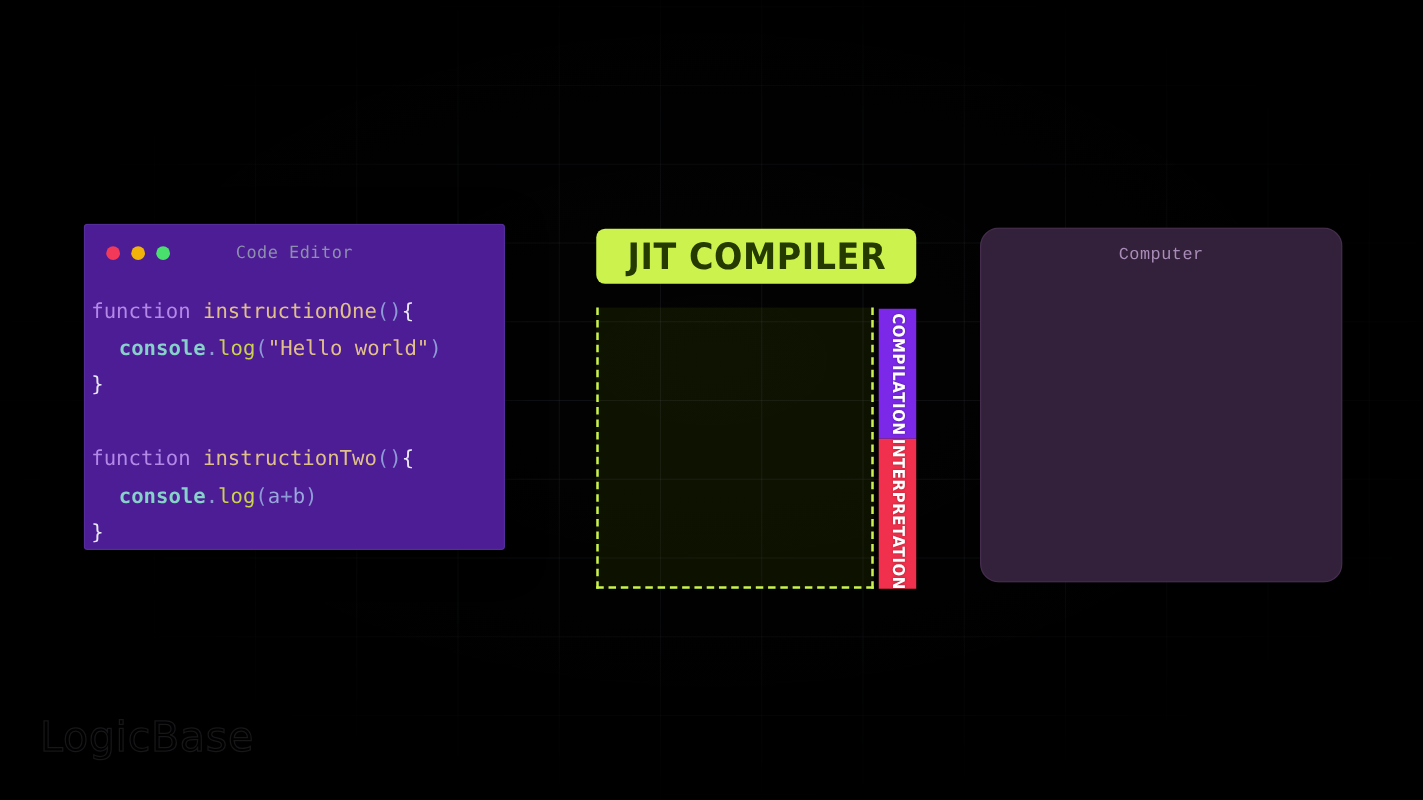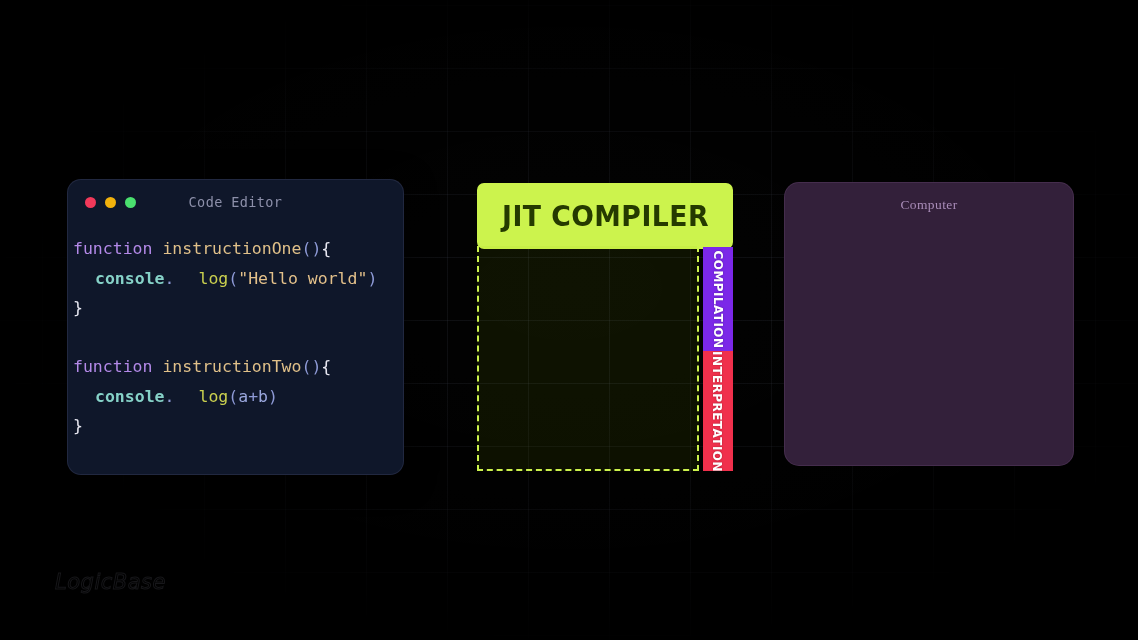--- a/index.html
+++ b/index.html
@@ -29,24 +29,24 @@
   }
   .vignette {
     position:absolute; inset:0;
     background:radial-gradient(ellipse 70% 70% at 50% 45%, rgba(255,255,255,0.012), transparent 70%);
     pointer-events:none;
   }
 
   
   #code-editor {
     position:absolute; left:67px; top:179px;
-    width:337px; height:296px;
-    background:#0f172a;
+    width:337px; height:261px;
+    background:#4c1d95;
     border:1px solid rgba(130,130,180,0.16);
-    border-radius:14px;
+    border-radius:3px;
     box-shadow:0 6px 30px rgba(0,0,0,0.55);
   }
   .titlebar {
     height:44px;
     display:flex; align-items:center;
     position:relative;
     padding-left:17px;
   }
   .dots { display:flex; gap:9px; }
   .dot { width:11px; height:11px; border-radius:50%; }
@@ -68,33 +68,33 @@
     line-height:29.5px;
     white-space:pre;
   }
   .ln { display:block; min-height:29.5px; }
   .ln.indent { padding-left:22px; }
   .kw    { color:#b389e8; }
   .fname { color:#e0c089; }
   .punct { color:#8e9ad6; }
   .brace { color:#e8e8f2; }
   .obj   { color:#86d2c8;font-weight:bold; }
-  .meth  { color:#cbd14f;margin-left:24px; }
+  .meth  { color:#cbd14f; }
   .str   { color:#e3c08a; }
   .ident { color:#9aa7dd; }
   .op    { color:#8e9ad6; }
 
   
   #jit-compiler {
     position:absolute; left:477px; top:183px;
     width:256px; height:288px;
   }
   .jit-header {
     position:absolute; left:0; top:0;
-    width:256px; height:66px;
+    width:256px; height:44px;
     background:#ccf34d;
     border-radius:7px;
     display:flex; align-items:center; justify-content:center;
   }
   .jit-header-text {
     font-family:"DejaVu Sans", sans-serif;
     font-weight:bold;
     font-size:29px;
     letter-spacing:0.5px;
     color:#253a00;
@@ -131,35 +131,34 @@
   #computer-box {
     position:absolute; left:784px; top:182px;
     width:290px; height:284px;
     background:#33203a;
     border:1px solid rgba(190,140,210,0.13);
     border-radius:15px;
   }
   .computer-title {
     text-align:center;
     margin-top:14px;
-    font-family:Liberation Serif, serif;
+    font-family:Liberation Mono, monospace;
     font-size:13.5px; letter-spacing:.4px;
     color:#a98cb8;
   }
 
   
   #watermark {
-    position:absolute; left:55px; top:570px;
+    position:absolute; left:32px; top:570px;
     font-family:"DejaVu Sans", sans-serif;
-    font-size:21px;
+    font-size:33px;
     letter-spacing:0.5px;
     color:transparent;
     -webkit-text-stroke:1px #17171a;
     opacity:1;
-    font-style:italic;
   }
 </style>
 </head>
 <body>
 
 <div id="stage">
   <div class="grid"></div>
   <div class="vignette"></div>
 
   <div id="code-editor">

